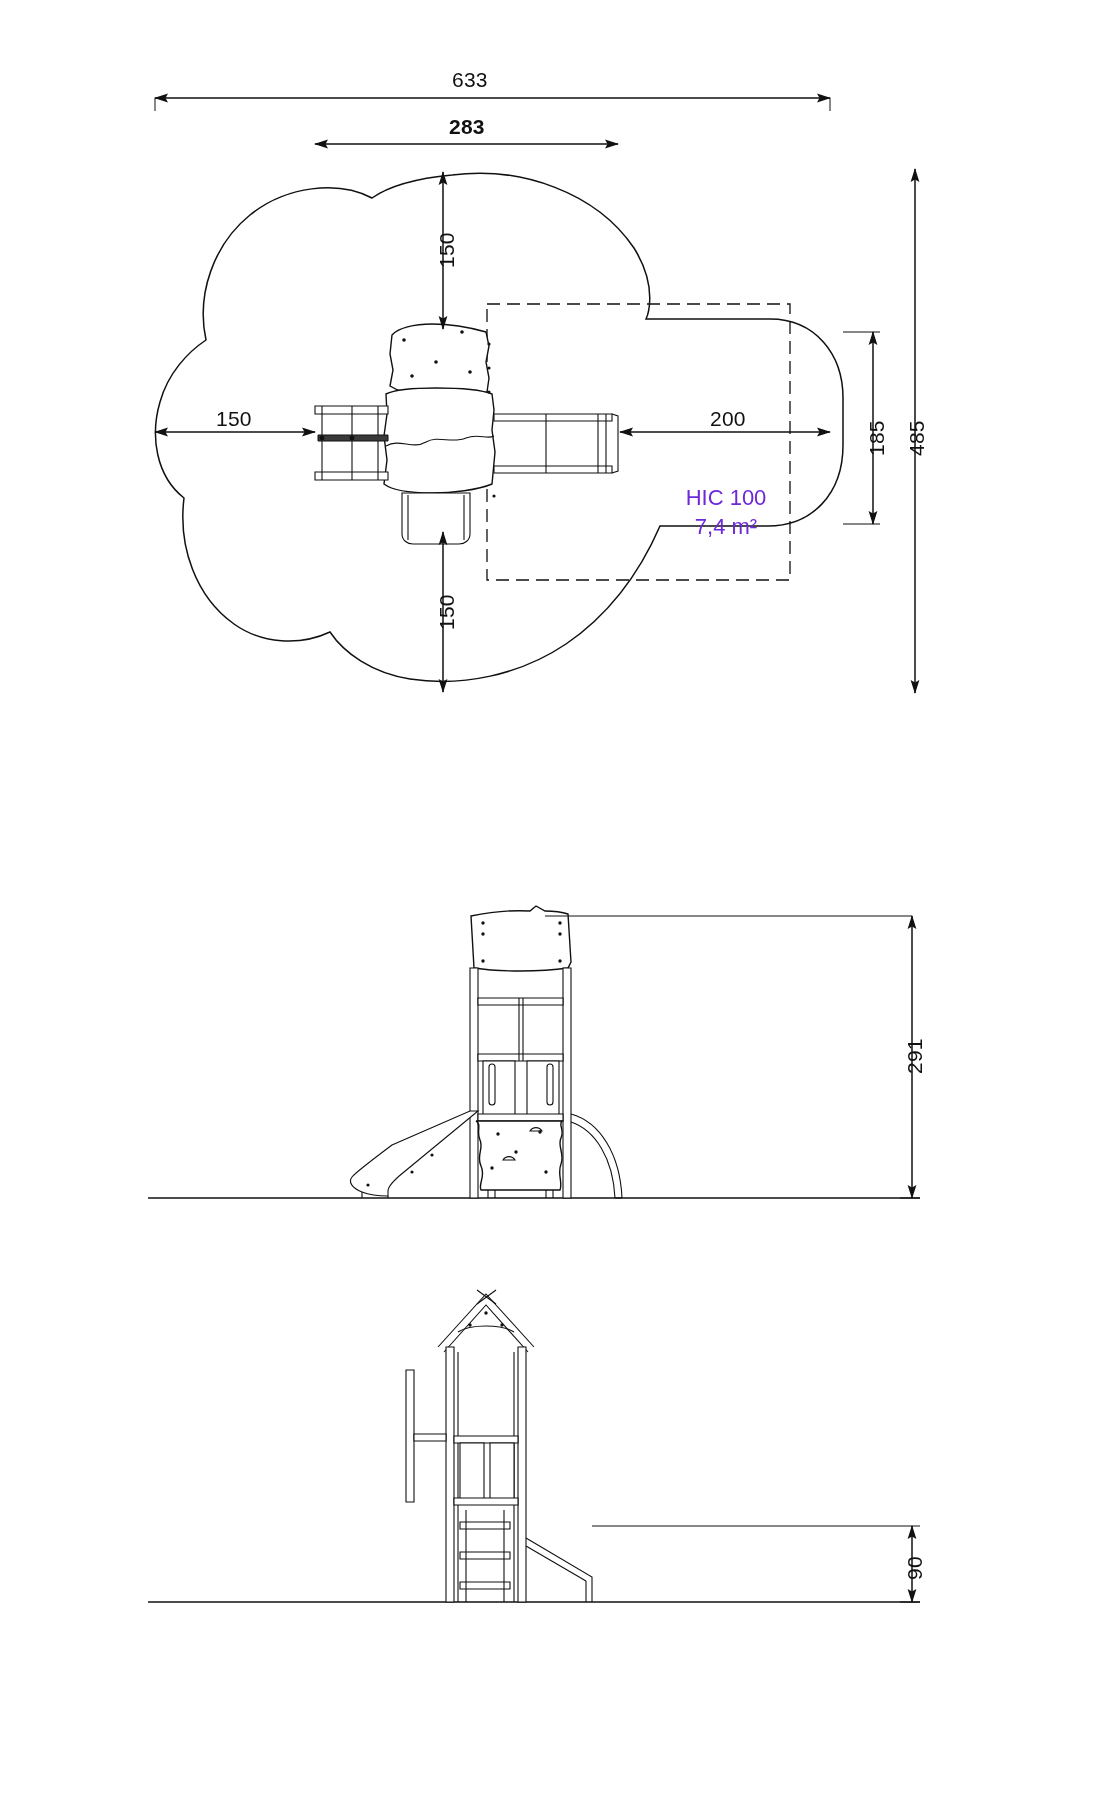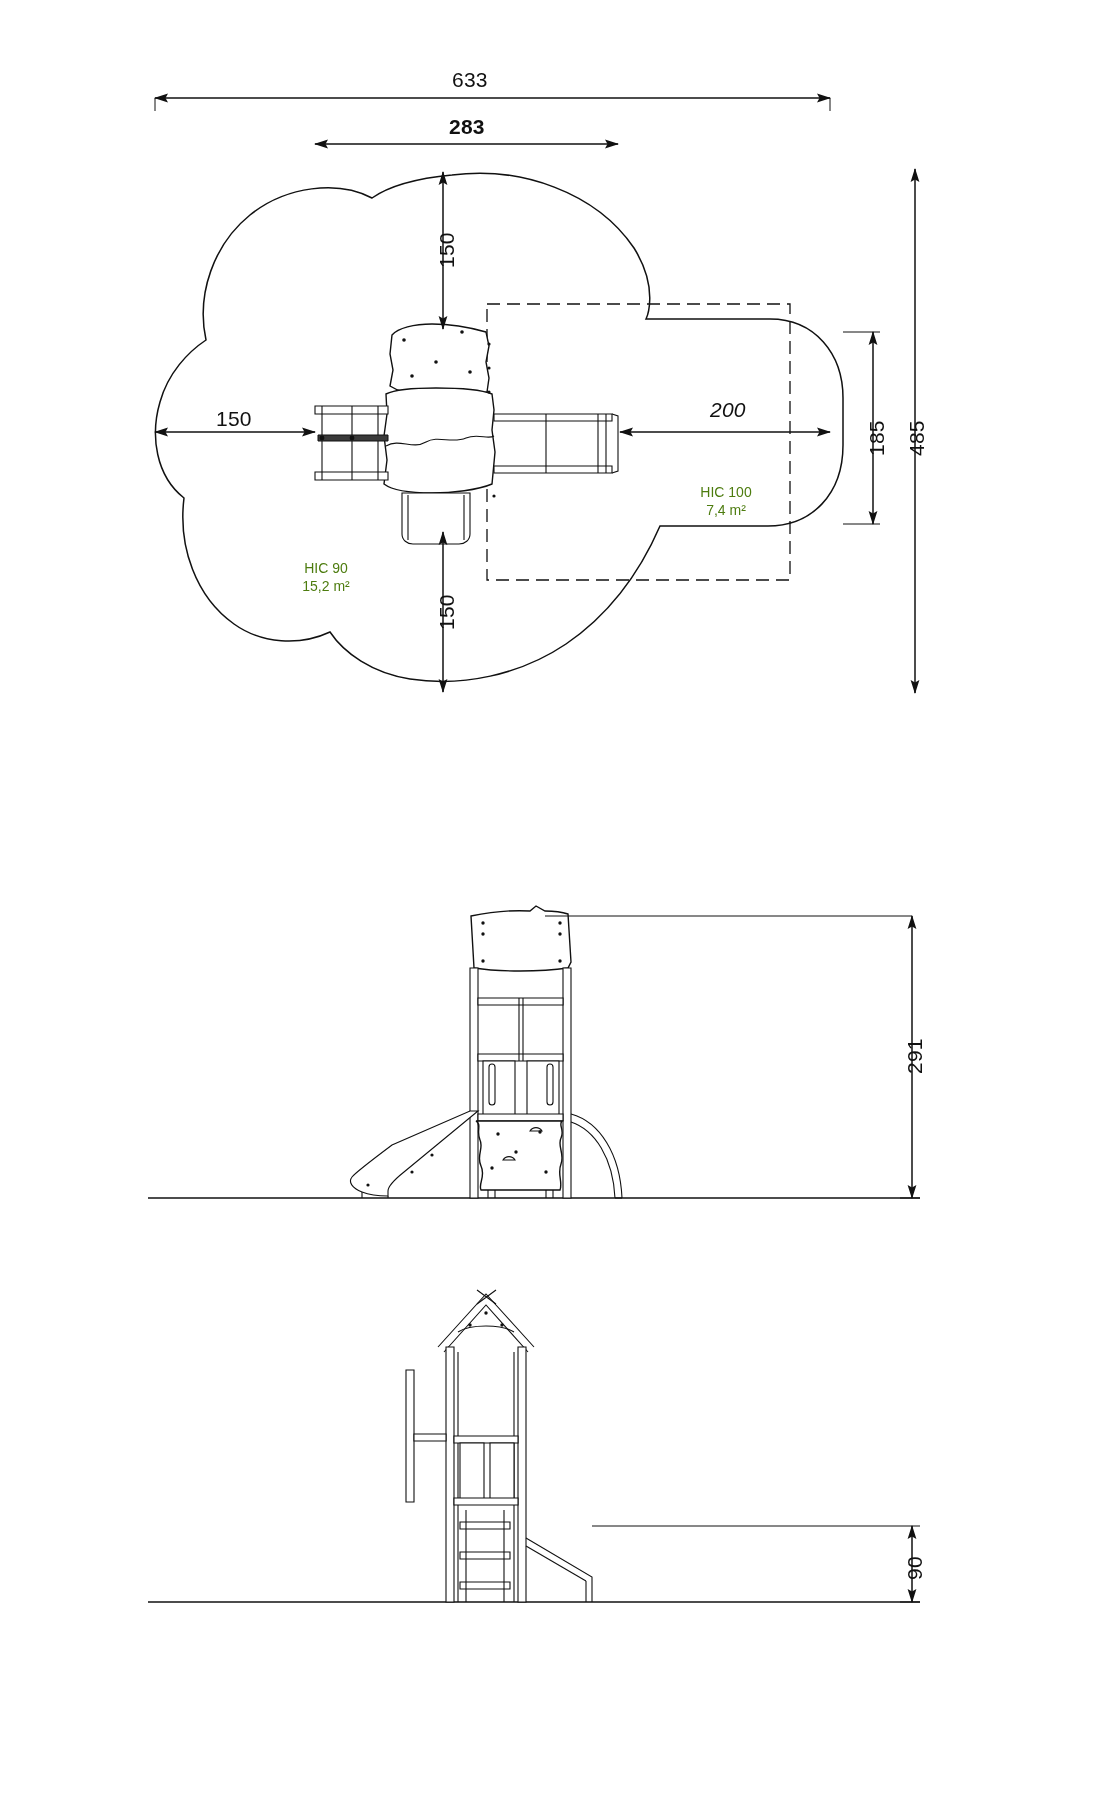--- a/index.html
+++ b/index.html
@@ -15,22 +15,22 @@
     font-family:"Liberation Sans", sans-serif;
     font-size:21px;
     color:#111;
     white-space:nowrap;
     letter-spacing:0.2px;
   }
   .dimtxt.vert{transform:rotate(-90deg);transform-origin:left top;}
   .hictxt{
     position:absolute;
     font-family:"Liberation Sans", sans-serif;
-    font-size:14px;
-    color:#4d7c0f;
+    font-size:22px;
+    color:#6d28d9;
     white-space:nowrap;
     text-align:center;
     line-height:1.32;
   }
   .hictxt b{font-weight:400;display:block;}
 </style>
 </head>
 <body>
 
 <div class="stage">
@@ -279,32 +279,28 @@
   </svg>
 
   <div class="dimtxt" style="left:452px;top:36px;">633</div>
 
   <div class="dimtxt" style="left:449px;top:83px;font-weight:bold;">283</div>
 
   <div class="dimtxt vert" style="left:435px;top:236px;">150</div>
 
   <div class="dimtxt" style="left:216px;top:375px;">150</div>
 
-  <div class="dimtxt" style="left:710px;top:366px;font-style:italic;">200</div>
+  <div class="dimtxt" style="left:710px;top:375px;">200</div>
 
   <div class="dimtxt vert" style="left:435px;top:598px;">150</div>
 
   <div class="dimtxt vert" style="left:865px;top:424px;">185</div>
 
   <div class="dimtxt vert" style="left:905px;top:424px;">485</div>
 
-  <div class="hictxt" style="left:248px;top:527px;width:156px;">
-    <b>HIC 90</b>
-    <b>15,2 m²</b>
-  </div>
 
   <div class="hictxt" style="left:646px;top:451px;width:160px;">
     <b>HIC 100</b>
     <b>7,4 m²</b>
   </div>
 
   <div class="dimtxt vert" style="left:903px;top:1042px;">291</div>
 
   <div class="dimtxt vert" style="left:903px;top:1548px;">90</div>
 

